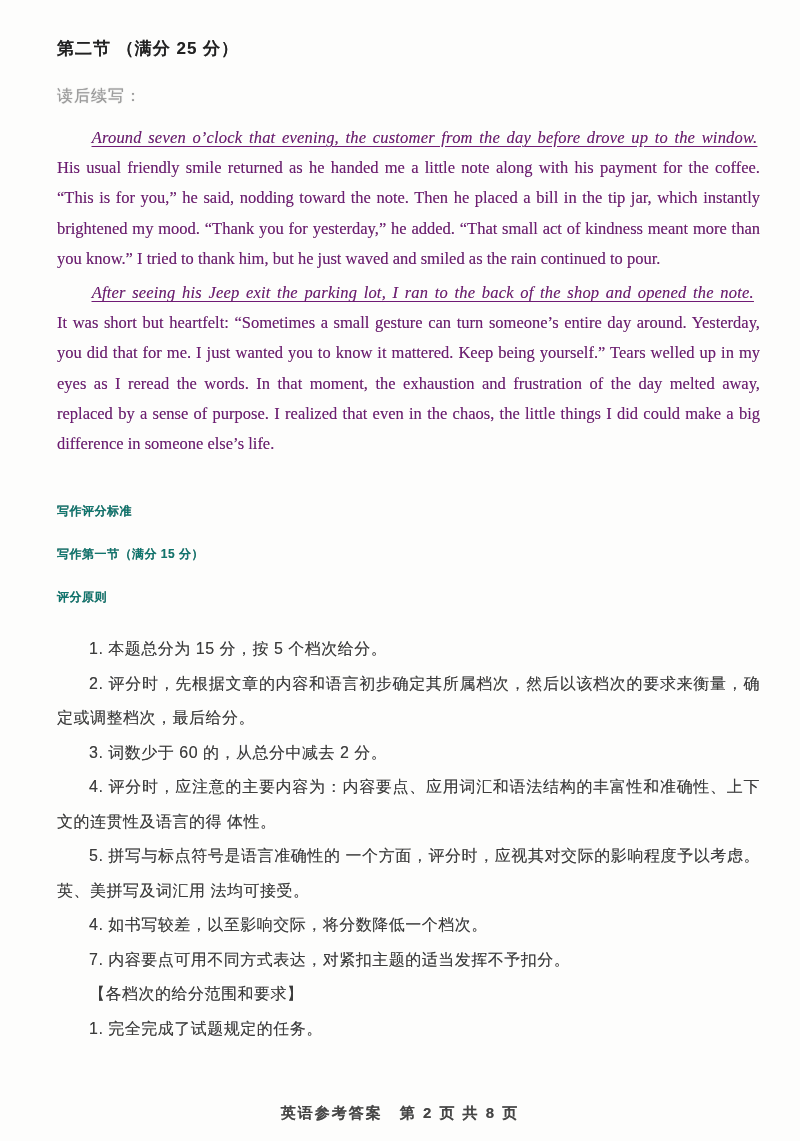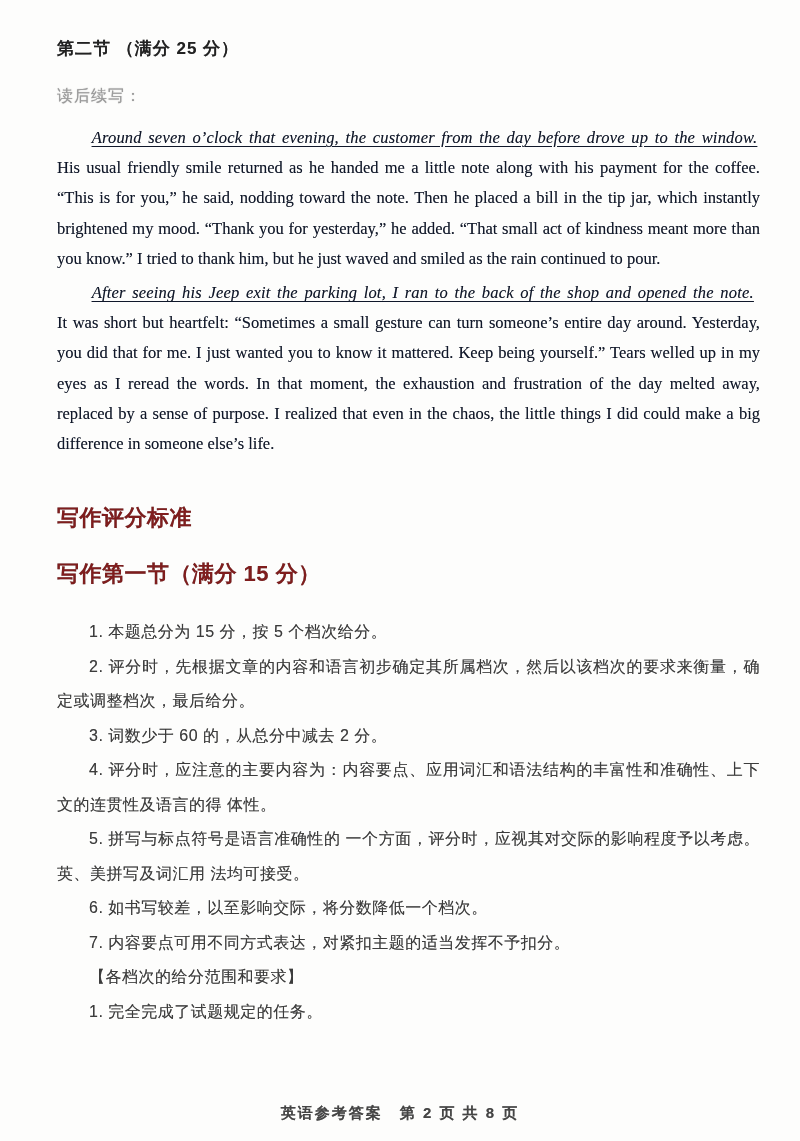--- a/index.html
+++ b/index.html
@@ -36,37 +36,37 @@
     text-shadow: 0 0 1px rgba(150,150,150,0.8);
     margin: 0 0 16px 0;
     letter-spacing: 1px;
     font-family: Liberation Serif, serif;
   }
   .en-para {
     font-size: 16.5px;
     line-height: 30.2px;
     text-align: justify;
     margin: 0 0 4px 0;
-    color: #0f172a;
+    color: #701a75;
   }
   .lead-sentence {
     display: block;
     font-style: italic;
     text-decoration: underline;
     text-underline-offset: 3px;
     text-indent: 2.1em;
     letter-spacing: 0.2px;
     word-spacing: 2.2px;
     white-space: nowrap;
   }
   .rubric-block { margin-top: 44px; }
   .rubric-heading {
-    font-size: 22px;
+    font-size: 12px;
     font-weight: bold;
-    color: #7f1d1d;
+    color: #0f766e;
     margin: 0 0 26px 0;
     letter-spacing: 0.5px;
   }
   .cn-item {
     font-size: 16px;
     line-height: 34.5px;
     text-align: justify;
     margin: 0;
     color: #3c3c3c;
     letter-spacing: 0.5px;
@@ -100,27 +100,28 @@
   </p>
 
   <p class="en-para en">
     <span class="lead-sentence">After seeing his Jeep exit the parking lot, I ran to the back of the shop and opened the note.</span>
     <span>It was short but heartfelt: “Sometimes a small gesture can turn someone’s entire day around. Yesterday, you did that for me. I just wanted you to know it mattered. Keep being yourself.” Tears welled up in my eyes as I reread the words. In that moment, the exhaustion and frustration of the day melted away, replaced by a sense of purpose. I realized that even in the chaos, the little things I did could make a big difference in someone else’s life.</span>
   </p>
 
   <div class="rubric-block">
     <h2 class="rubric-heading cn">写作评分标准</h2>
     <h2 class="rubric-heading cn">写作第一节（满分 15 分）</h2>
+    <h2 class="rubric-heading cn">评分原则</h2>
 
     <p class="cn-item indent cn">1. 本题总分为 15 分，按 5 个档次给分。</p>
     <p class="cn-item indent cn">2. 评分时，先根据文章的内容和语言初步确定其所属档次，然后以该档次的要求来衡量，确定或调整档次，最后给分。</p>
     <p class="cn-item indent cn">3. 词数少于 60 的，从总分中减去 2 分。</p>
     <p class="cn-item indent cn">4. 评分时，应注意的主要内容为：内容要点、应用词汇和语法结构的丰富性和准确性、上下文的连贯性及语言的得 体性。</p>
     <p class="cn-item indent cn">5. 拼写与标点符号是语言准确性的 一个方面，评分时，应视其对交际的影响程度予以考虑。英、美拼写及词汇用 法均可接受。</p>
-    <p class="cn-item indent cn">6. 如书写较差，以至影响交际，将分数降低一个档次。</p>
+    <p class="cn-item indent cn">4. 如书写较差，以至影响交际，将分数降低一个档次。</p>
     <p class="cn-item indent cn">7. 内容要点可用不同方式表达，对紧扣主题的适当发挥不予扣分。</p>
 
     <p class="cn-item indent cn">【各档次的给分范围和要求】</p>
 
 
     <p class="cn-item indent cn">1. 完全完成了试题规定的任务。</p>
   </div>
 
   <div class="page-footer cn">英语参考答案　第 2 页 共 8 页</div>
 

